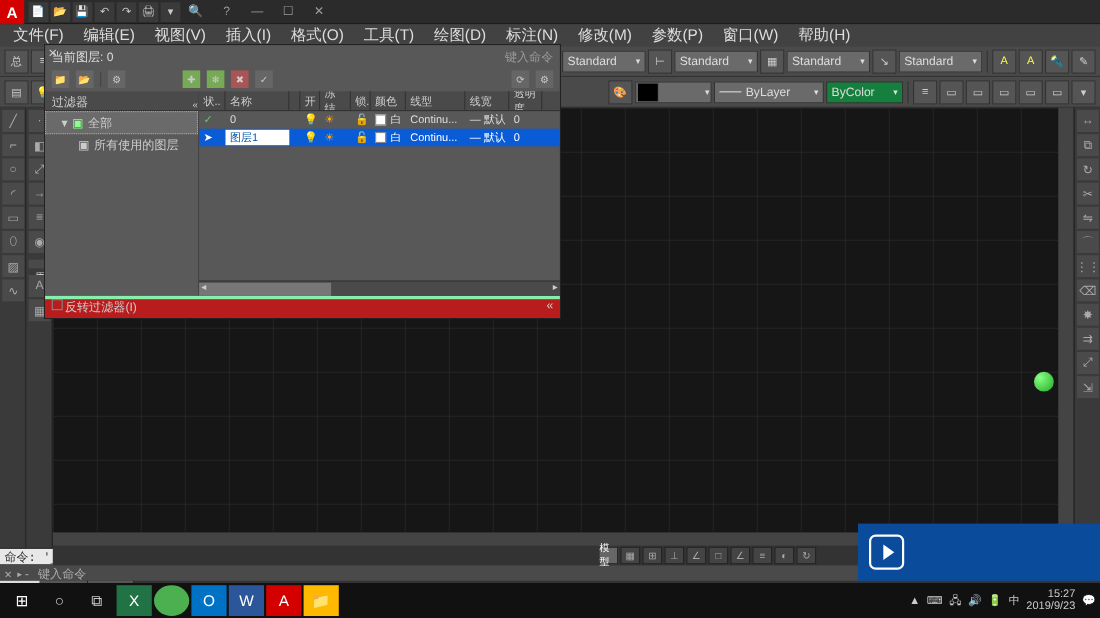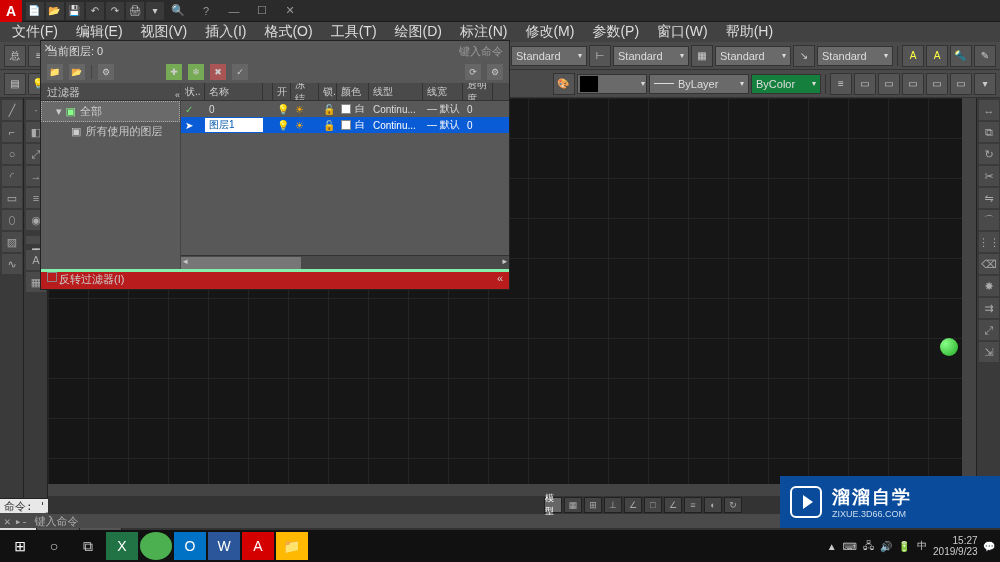--- a/index.html
+++ b/index.html
@@ -519,24 +519,20 @@
 
 <div class="tabs">
   <div class="tab active">模型</div>
   <div class="tab">布局1</div>
   <div class="tab">布局2</div>
   <div class="tab-plus">+</div>
 </div>
 
 <div class="watermark">
   <div class="play"></div>
-  <div class="wm-text">
-    <div class="wm-big">溜溜自学</div>
-    <div class="wm-small">ZIXUE.3D66.COM</div>
-  </div>
 </div>
 
 <div class="taskbar">
   <div class="tb-btn" style="color:#fff">⊞</div>
   <div class="tb-btn">○</div>
   <div class="tb-btn">⧉</div>
   <div class="tb-btn" style="background:#217346;color:#fff">X</div>
   <div class="tb-btn" style="background:#4caf50;border-radius:50%"></div>
   <div class="tb-btn" style="background:#0072c6;color:#fff">O</div>
   <div class="tb-btn" style="background:#2b579a;color:#fff">W</div>

